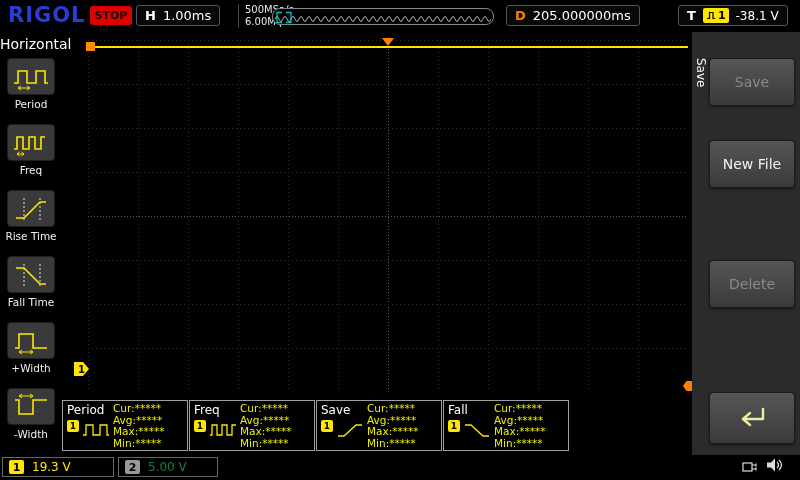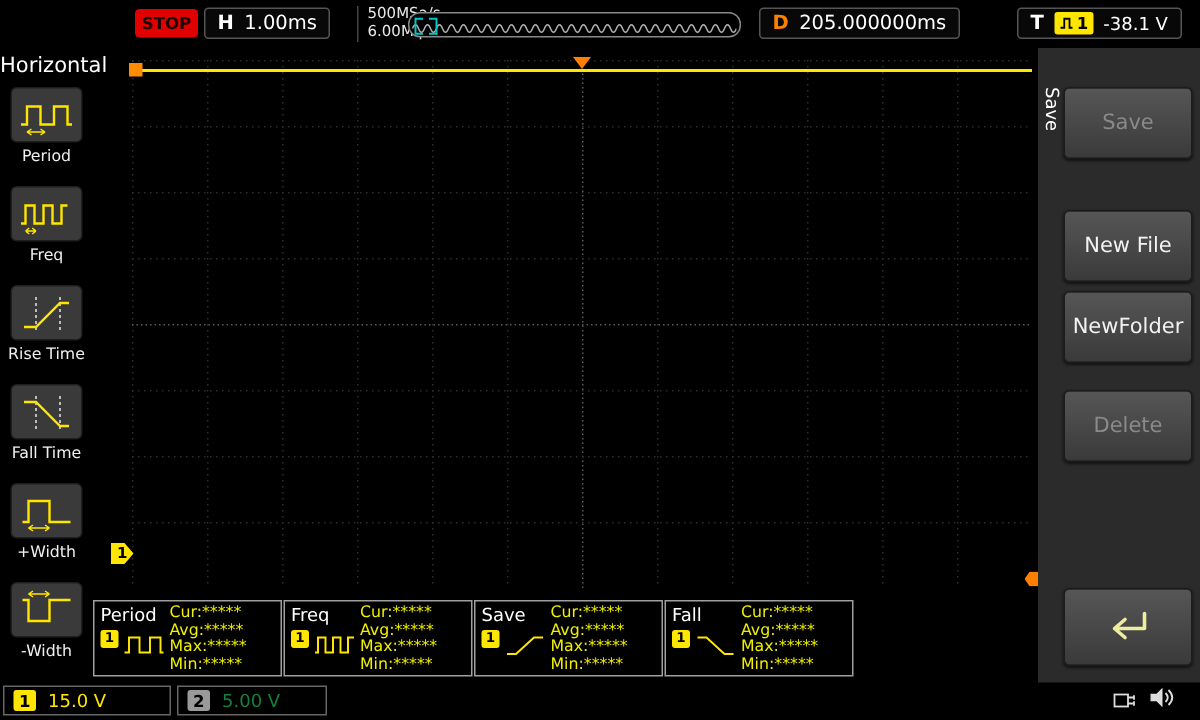--- a/index.html
+++ b/index.html
@@ -73,20 +73,21 @@
   .rbtn{position:absolute;left:17px;width:84px;height:46px;background:linear-gradient(#565656,#3a3a3a);
         border:1px solid #1c1c1c;border-radius:4px;display:flex;align-items:center;justify-content:center;
         font-size:14px;color:#f2f2f2;cursor:pointer;box-shadow:0 1px 2px rgba(0,0,0,.6);}
   .rbtn.disabled{color:#8a8a8a;}
 </style>
 </head>
 <body>
 
 <div class="screen">
 
+  <div class="logo">RIGOL</div>
   <div class="stop">STOP</div>
 
   <div class="tb-box hgroup">
     <span class="blab">H</span>
     <span class="bval">1.00ms</span>
   </div>
 
   <div class="rate">
     <div>500MSa/s</div>
     <div>6.00M pts</div>
@@ -278,21 +279,21 @@
     <div class="mvals">
       <div>Cur:*****</div>
       <div>Avg:*****</div>
       <div>Max:*****</div>
       <div>Min:*****</div>
     </div>
   </div>
 
   <div class="chbox ch1">
     <div class="cbadge">1</div>
-    <div class="cv">15.0 V</div>
+    <div class="cv">19.3 V</div>
   </div>
   <div class="chbox ch2">
     <div class="cbadge">2</div>
     <div class="cv">5.00 V</div>
   </div>
 
   <div class="sicon" style="left:742px">
     <svg width="18" height="14" viewBox="0 0 18 14">
       <rect x="1" y="3" width="9" height="8" fill="none" stroke="#ddd" stroke-width="1.2"></rect>
       <path d="M10 5 h4 M10 9 h4 M14 3.5 v3 M14 10.5 v-3" stroke="#ddd" stroke-width="1.2" fill="none"></path>
@@ -302,21 +303,20 @@
     <svg width="18" height="16" viewBox="0 0 18 16">
       <polygon points="1,5.5 5,5.5 9,1.5 9,14.5 5,10.5 1,10.5" fill="#ddd"></polygon>
       <path d="M11 5 q3 3 0 6 M13 3 q5 5 0 10" fill="none" stroke="#ddd" stroke-width="1.2"></path>
     </svg>
   </div>
 
   <div class="rightbar">
     <div class="rb-tab">Save</div>
     <div class="rbtn disabled" style="top:26px">Save</div>
     <div class="rbtn" style="top:108px">New File</div>
-    <div class="rbtn" style="top:162px">NewFolder</div>
     <div class="rbtn disabled" style="top:228px">Delete</div>
     <div class="rbtn" style="top:360px;height:50px">
       <svg width="38" height="28" viewBox="0 0 38 28">
         <path d="M30 5 v10 H11 M17 9 L10 15 L17 21" fill="none" stroke="#ededa0" stroke-width="2.4" stroke-linecap="round" stroke-linejoin="round"></path>
       </svg>
     </div>
   </div>
 
 </div>
 

